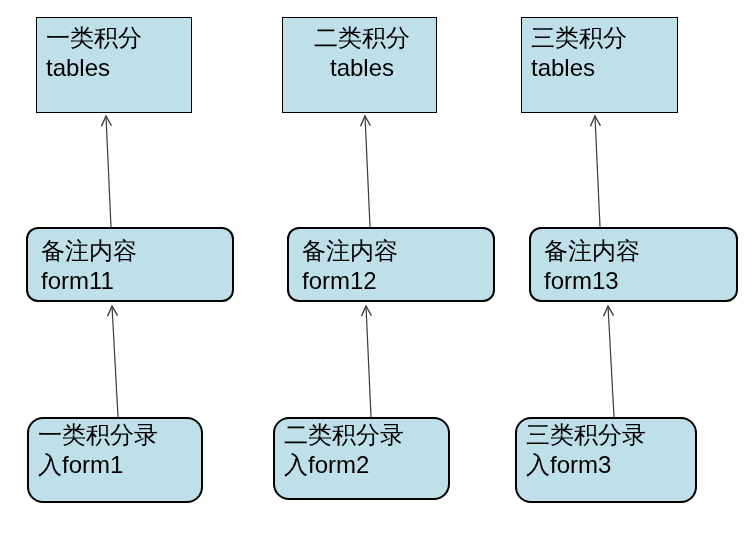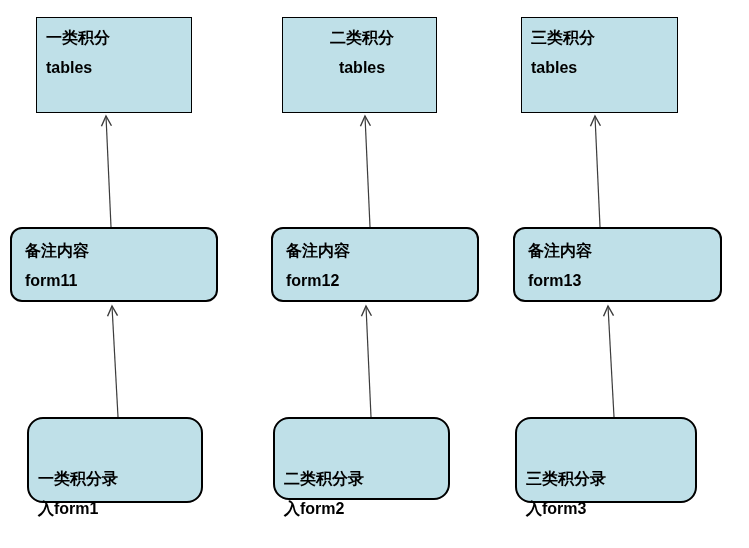--- a/index.html
+++ b/index.html
@@ -29,31 +29,30 @@
   .node {
     position: absolute;
     box-sizing: border-box;
     background: #bfe0e8;
     border: 1.6px solid #000000;
     color: #000000;
   }
   .node .label {
     display: block;
     white-space: pre-line;
-    font-size: 16px;
+    font-size: 24px;
     line-height: 30px;
-    font-weight: bold;
   }
   .node.rect  { border-radius: 0; }
-  .node.round-mid { border-radius: 12px; border-width: 2px; }
+  .node.round-mid { border-radius: 12px; border-width: 2px; margin-left: 16px; }
   .node.round-bot { border-radius: 16px; border-width: 2px; }
 
   .node.rect .label      { padding: 5px 4px 0 9px; }
   .node.round-mid .label { padding: 7px 4px 0 13px; }
-  .node.round-bot .label { padding: 1px 4px 0 9px; margin-top: 44px; }
+  .node.round-bot .label { padding: 1px 4px 0 9px; }
 
   
   .n-t1 { left: 36px;  top: 17px;  width: 156px; height: 96px; }
   .n-m1 { left: 10px;  top: 227px; width: 208px; height: 75px; }
   .n-b1 { left: 27px;  top: 417px; width: 176px; height: 86px; }
 
   .n-t2 { left: 282px; top: 17px;  width: 155px; height: 96px; text-align: center; }
   .n-m2 { left: 271px; top: 227px; width: 208px; height: 75px; }
   .n-b2 { left: 273px; top: 417px; width: 177px; height: 83px; }
 

